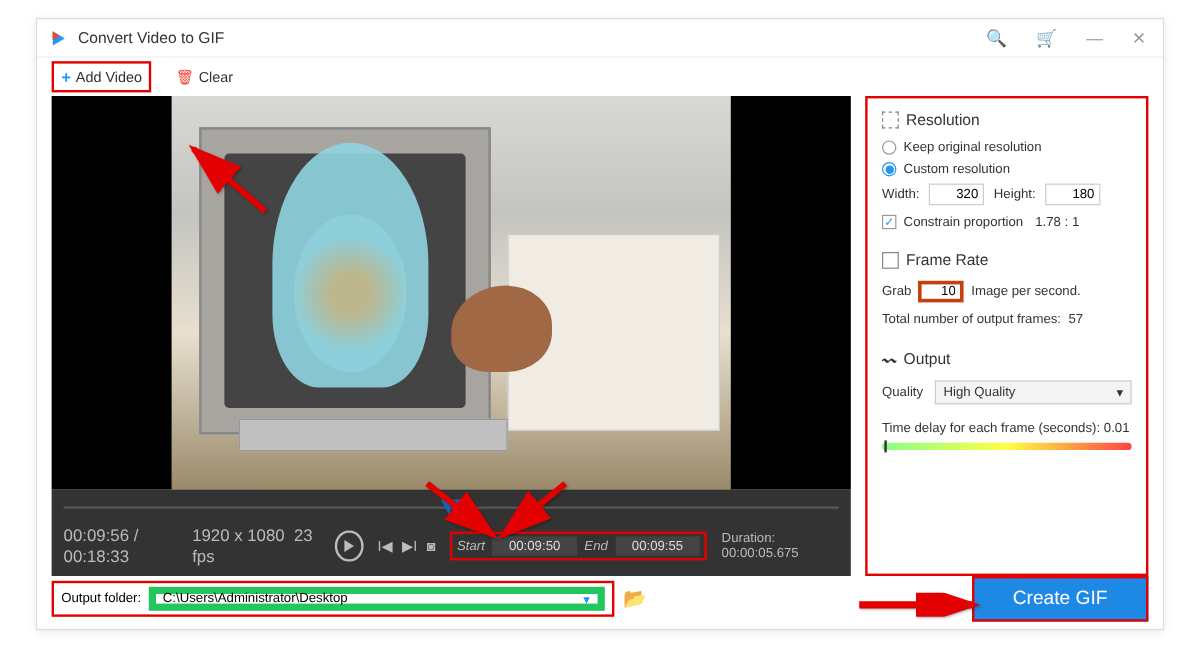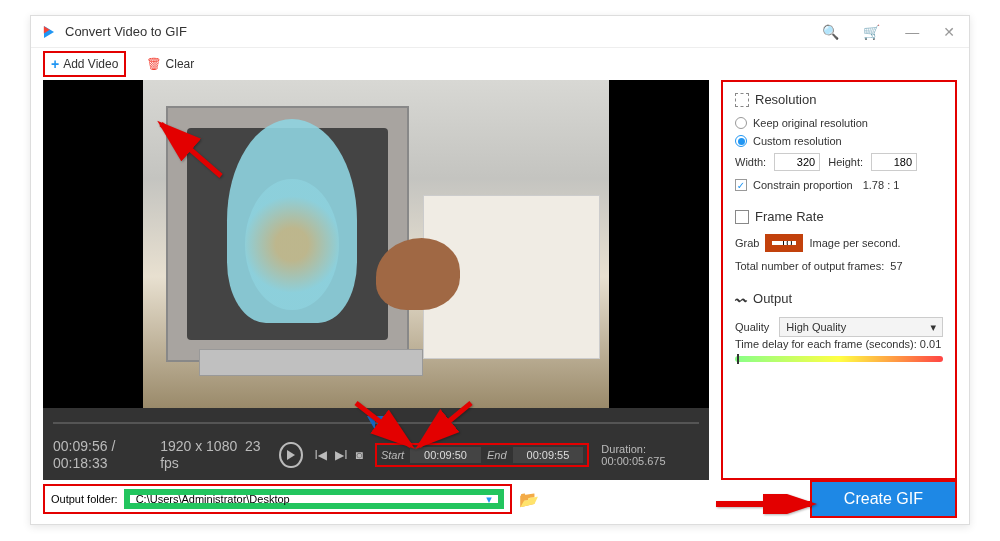--- a/index.html
+++ b/index.html
@@ -46,23 +46,23 @@
 .section-icon { width: 14px; height: 14px; border: 1px dashed #888; }
 .radio-row { display: flex; align-items: center; gap: 6px; margin-bottom: 6px; font-size: 11px; }
 .radio { width: 12px; height: 12px; border-radius: 50%; border: 1px solid #999; display: inline-flex; align-items: center; justify-content: center; }
 .radio.checked { border-color: #2196F3; }
 .radio.checked::after { content: ''; width: 7px; height: 7px; background: #2196F3; border-radius: 50%; }
 .wh-row { display: flex; gap: 8px; align-items: center; font-size: 11px; margin-bottom: 8px; }
 .wh-row input { width: 46px; height: 18px; border: 1px solid #ccc; text-align: right; padding: 0 4px; font-size: 11px; }
 .check-row { display: flex; align-items: center; gap: 6px; font-size: 11px; }
 .checkbox { width: 12px; height: 12px; border: 1px solid #999; display: inline-flex; align-items: center; justify-content: center; color: #2196F3; font-size: 10px; }
 .grab-row { font-size: 11px; display: flex; align-items: center; gap: 6px; margin-bottom: 8px; }
-.grab-row input { width: 38px; height: 18px; border: 7px solid #c2410c; text-align: right; padding: 0 4px; font-size: 11px; }
+.grab-row input { width: 38px; height: 18px; border: 3px solid #c2410c; text-align: right; padding: 0 4px; font-size: 11px; }
 .frames-row { font-size: 11px; }
-.quality-row { display: flex; align-items: center; gap: 10px; font-size: 11px; margin-bottom: 1px; justify-content: center; }
+.quality-row { display: flex; align-items: center; gap: 10px; font-size: 11px; margin-bottom: 14px; justify-content: center; }
 .quality-select { flex: 1; height: 20px; border: 1px solid #ccc; background: #f4f4f4; padding: 4px 6px; font-size: 11px; display: flex; align-items: center; justify-content: space-between; cursor: pointer; gap: 16px; }
 .delay-row { font-size: 11px; margin-bottom: 6px; }
 .gradient-slider { height: 6px; background: linear-gradient(90deg, #8f8 0%, #ff4 50%, #f44 100%); border-radius: 3px; position: relative; }
 .gradient-slider::after { content: ''; position: absolute; left: 1%; top: -2px; width: 2px; height: 10px; background: #333; }
 .footer { height: 38px; display: flex; align-items: center; padding: 0 12px; gap: 8px; }
 .output-folder { display: flex; align-items: center; gap: 6px; border: 2px solid #e30000; padding: 3px 6px; font-size: 11px; text-align: center; }
 .folder-input { width: 380px; height: 20px; border: 6px solid #22c55e; padding: 0 6px; font-size: 11px; display: flex; align-items: center; justify-content: space-between; }
 .folder-icon { color: #2196F3; font-size: 16px; cursor: pointer; }
 .create-btn { margin-left: auto; background: #1E88E5; color: #fff; padding: 8px 32px; font-size: 16px; cursor: pointer; border: 2px solid #e30000; }
 .arrow { position: absolute; pointer-events: none; z-index: 100; }

